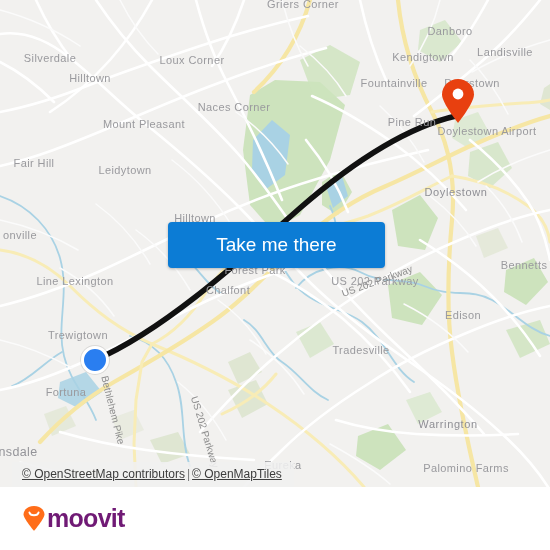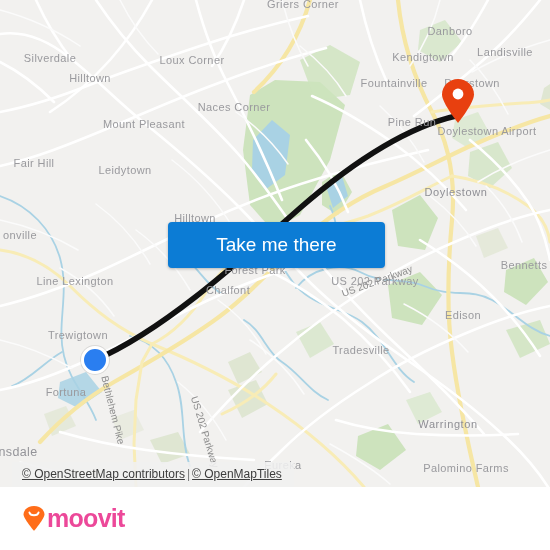--- a/index.html
+++ b/index.html
@@ -164,21 +164,21 @@
     font-size: 17px;
     color: #2f2f2f;
   }
   #brand-logo {
     display: flex;
     align-items: center;
   }
   #brand-logo .wordmark {
     font-size: 25px;
     font-weight: bold;
-    color: #ec4899;
+    color: #701a75;
     letter-spacing: -0.7px;
     margin-left: 1px;
   }
 </style>
 </head>
 <body>
 
 <div id="app">
 
   <div id="map">

